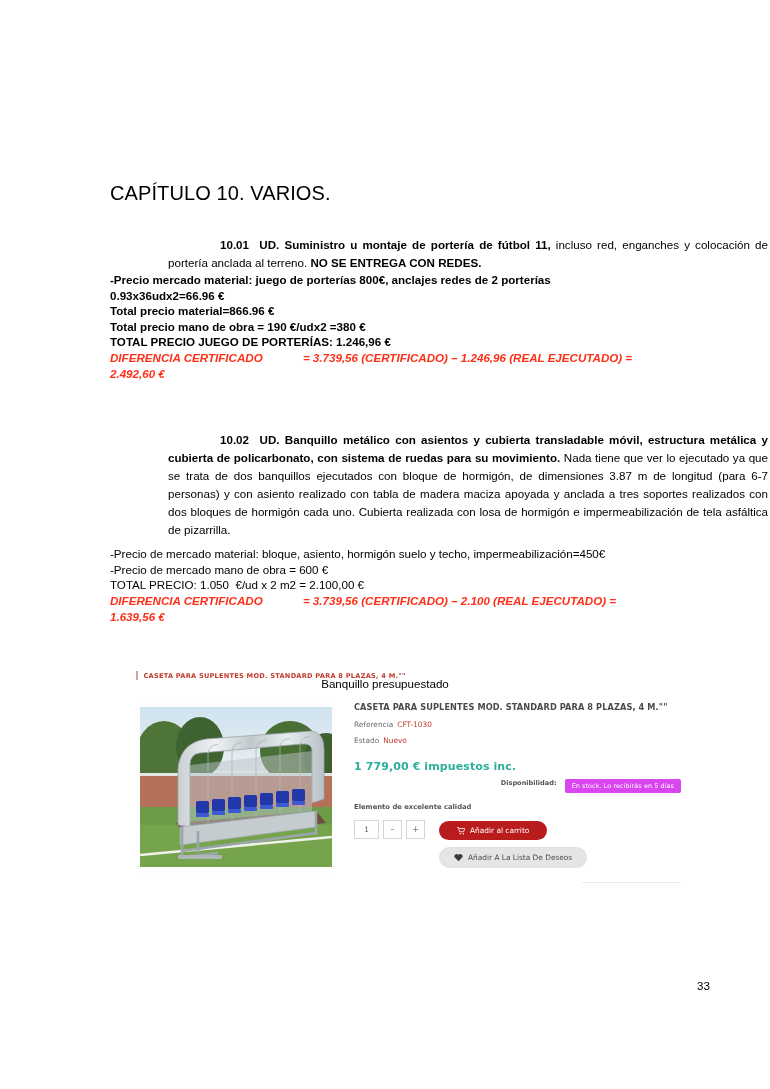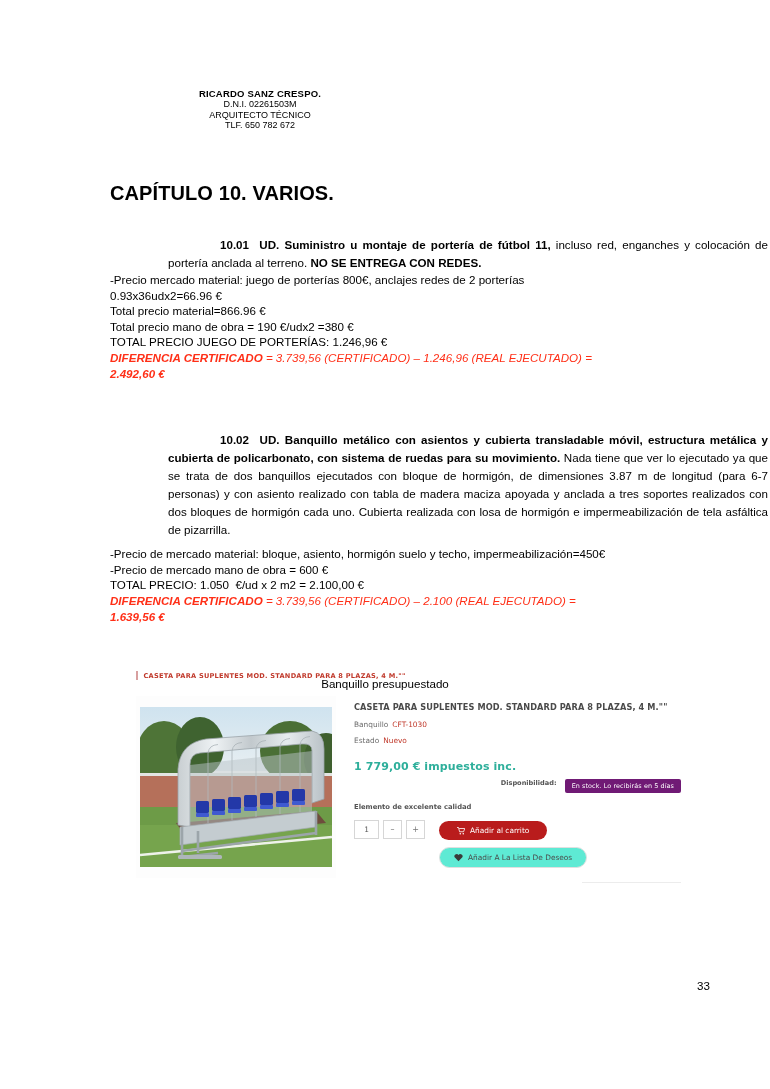--- a/index.html
+++ b/index.html
@@ -19,39 +19,39 @@
     position:absolute;left:0;top:88px;width:520px;
     text-align:center;
     line-height:1.18;
   }
   .lh-name{font-size:9.5px;font-weight:bold;letter-spacing:.2px;color:#000;}
   .lh-line{font-size:9px;color:#000;}
 
   
   .chapter-title{
     position:absolute;left:110px;top:182px;
-    font-size:20px;font-weight:bold;color:#000;letter-spacing:.1px;
+    font-size:20px;font-weight:normal;color:#000;letter-spacing:.1px;
   }
 
   
   .block{position:absolute;color:#000;}
   .item-head{
     font-size:11.6px;line-height:18px;
     text-align:justify;
     text-indent:52px;
     padding-left:58px;
   }
   .item-head b{font-weight:bold;}
   .lines{font-size:11.6px;line-height:15.6px;}
   .lines div{white-space:pre-wrap;}
   .diff{
     color:#ff2f17;font-weight:bold;font-style:italic;
     font-size:11.6px;line-height:15.6px;
   }
-  .diff .reg{font-weight:normal;}
+  .diff .reg{font-weight:bold;padding-left:37px;}
 
   
   .caption{
     position:absolute;font-size:11.6px;color:#000;text-align:center;
     width:100%;left:0;
   }
 
   
   .card{
     position:absolute;left:136px;top:671px;width:545px;
@@ -83,21 +83,21 @@
   .meta .val.green{color:#c0392b;}
   .price{
     font-size:11px;font-weight:bold;color:#2eaf9b;margin-top:15px;letter-spacing:.1px;
   }
   .avail-row{
     display:flex;justify-content:flex-end;gap:8px;
     margin-top:6px;
   }
   .avail-label{font-size:6.6px;font-weight:bold;color:#555;}
   .badge{
-    background:#701a75;color:#fff;font-size:6.4px;
+    background:#d946ef;color:#fff;font-size:6.4px;
     padding:3px 7px;border-radius:2px;white-space:nowrap;letter-spacing:.1px;
   }
   .quality{font-size:6.8px;font-weight:bold;color:#555;margin-top:10px;}
   .actions{display:flex;align-items:flex-start;gap:14px;margin-top:9px;}
   .qty{display:flex;align-items:center;gap:4px;}
   .qty-input{
     width:23px;height:17px;border:1px solid #d6d6d6;background:#fff;
     display:flex;align-items:center;justify-content:center;
     font-size:7.4px;color:#555;
   }
@@ -106,52 +106,46 @@
     display:flex;align-items:center;justify-content:center;
     font-size:8px;color:#777;
   }
   .btn-col{display:flex;flex-direction:column;gap:7px;align-items:flex-start;padding-top:1px;}
   .btn-cart{
     background:#b91c1c;color:#fff;border-radius:11px;
     font-size:7.4px;padding:5px 18px;
     display:flex;align-items:center;gap:5px;white-space:nowrap;
   }
   .btn-wish{
-    background:#5eead4;border:1px solid #e0e0e0;color:#4a4a4a;border-radius:11px;
+    background:#e5e5e5;border:1px solid #e0e0e0;color:#4a4a4a;border-radius:11px;
     font-size:7.4px;padding:5px 14px;
     display:flex;align-items:center;gap:5px;white-space:nowrap;
   }
   .card-rule{
     height:1px;background:#ececec;margin-top:14px;margin-left:228px;
   }
 
   
   .page-num{
     position:absolute;right:60px;top:979px;font-size:11.6px;color:#000;
   }
 </style>
 </head>
 <body>
 
 <div class="page">
 
-  <div class="letterhead">
-    <div class="lh-name">RICARDO SANZ CRESPO.</div>
-    <div class="lh-line">D.N.I. 02261503M</div>
-    <div class="lh-line">ARQUITECTO TÉCNICO</div>
-    <div class="lh-line">TLF. 650 782 672</div>
-  </div>
 
   <div class="chapter-title">CAPÍTULO 10. VARIOS.</div>
 
   <div class="block item-head" style="left:110px;top:236px;width:600px;">
     <b>10.01</b><b>&nbsp;&nbsp;</b><b>UD. Suministro u montaje de portería de fútbol 11,</b><span> incluso red, enganches y colocación de portería anclada al terreno. </span><b>NO SE ENTREGA CON REDES.</b>
   </div>
 
-  <div class="block lines" style="left:110px;top:272px;width:620px;">
+  <div class="block lines" style="left:110px;top:272px;width:620px;font-weight:bold;">
     <div>-Precio mercado material: juego de porterías 800€, anclajes redes de 2 porterías</div>
     <div>0.93x36udx2=66.96 €</div>
     <div>Total precio material=866.96 €</div>
     <div>Total precio mano de obra = 190 €/udx2 =380 €</div>
     <div>TOTAL PRECIO JUEGO DE PORTERÍAS: 1.246,96 €</div>
   </div>
 
   <div class="block diff" style="left:110px;top:350px;width:610px;">
     <span>DIFERENCIA CERTIFICADO</span><span class="reg"> = 3.739,56 (CERTIFICADO) – 1.246,96 (REAL EJECUTADO) =</span><br>
     <span>2.492,60 €</span>
@@ -257,21 +251,21 @@
             <path d="M42 144 L176 126"></path>
           </g>
           <rect x="38" y="148" width="44" height="4" rx="1.5" fill="#aeb6ba"></rect>
         </svg>
       </div>
 
       <div class="detail">
         <div class="prod-title">CASETA PARA SUPLENTES MOD. STANDARD PARA 8 PLAZAS, 4 M.""</div>
 
         <div class="meta">
-          <span>Banquillo</span><span class="val">CFT-1030</span>
+          <span>Referencia</span><span class="val">CFT-1030</span>
         </div>
 
         <div class="meta">
           <span>Estado</span><span class="val green">Nuevo</span>
         </div>
 
         <div class="price">1 779,00 € impuestos inc.</div>
 
         <div class="avail-row">
           <span class="avail-label">Disponibilidad:</span>

